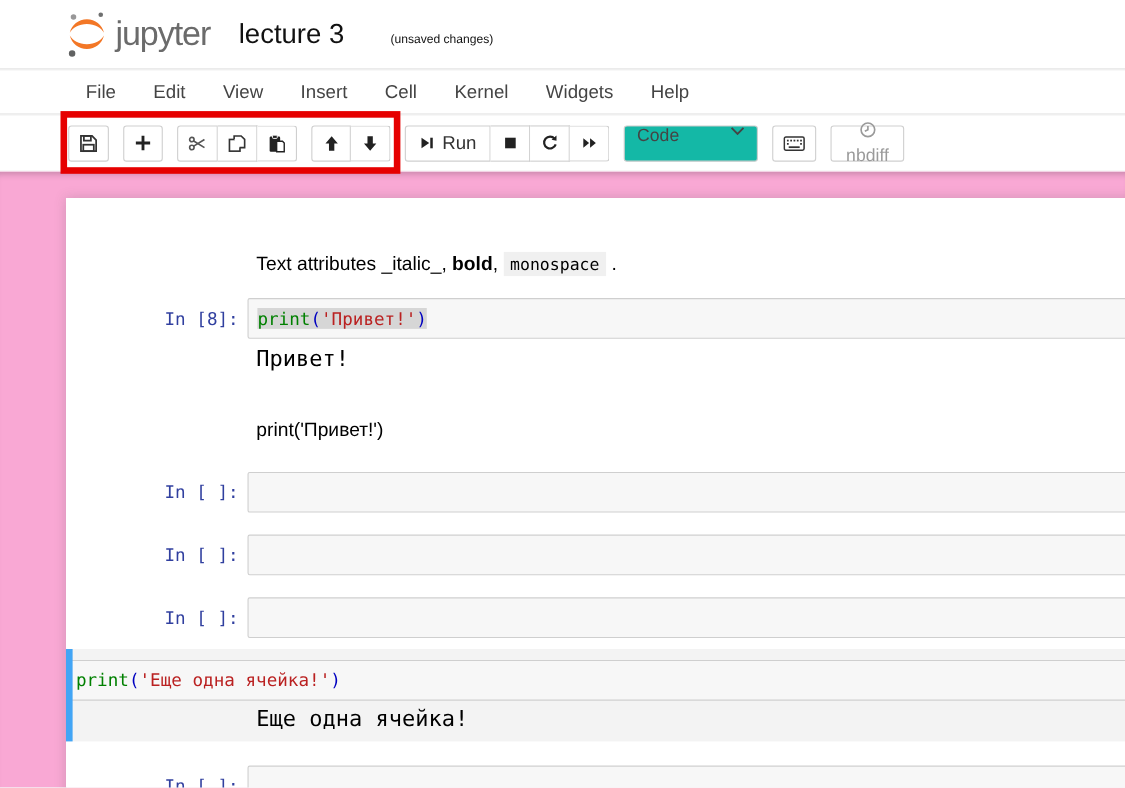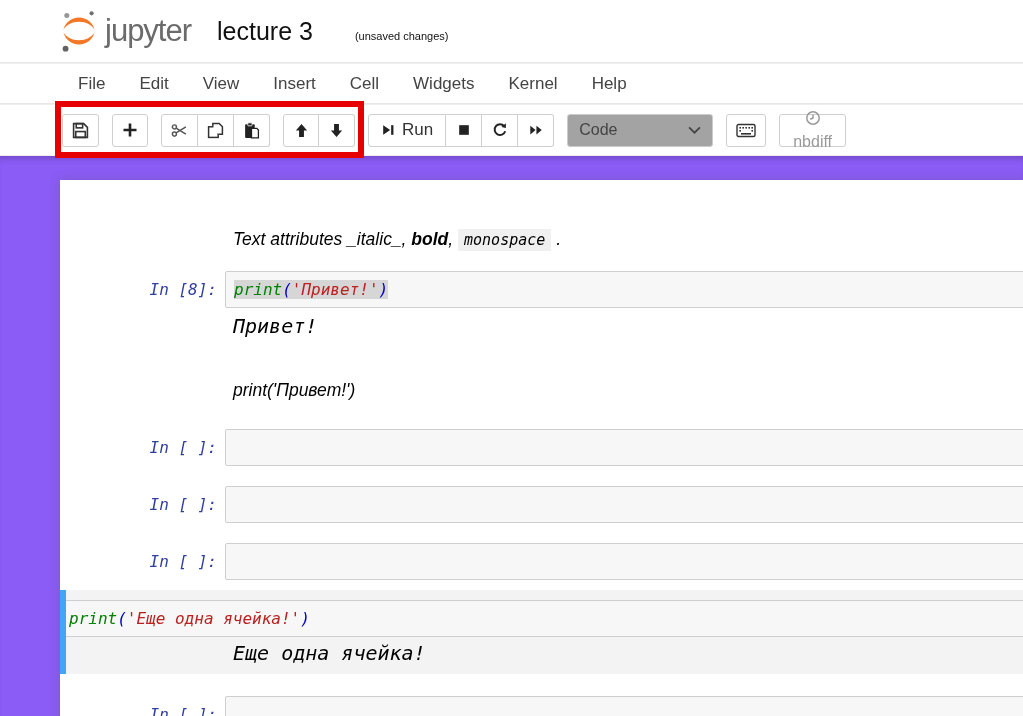--- a/index.html
+++ b/index.html
@@ -41,36 +41,36 @@
     border-radius:3px; display:flex; align-items:center; justify-content:center;
     padding:0 9px; color:#333; cursor:pointer;
   }
   .btn-group .btn { border-radius:0; }
   .btn-group .btn + .btn { border-left:none; }
   .btn-group .btn:first-child { border-radius:3px 0 0 3px; }
   .btn-group .btn:last-child { border-radius:0 3px 3px 0; }
   .btn-group .btn:only-child { border-radius:3px;flex-direction:column; }
   .run-btn { gap:7px; font-size:17px; padding:0 12px; }
   .celltype-select {
-    height:33px; width:146px; background:#a3a3a3; border:1px solid #ccc; border-radius:3px;
-    display:flex; align-items:center; justify-content:space-between;
+    height:33px; width:122px; background:#14b8a6; border:1px solid #ccc; border-radius:3px;
+    display:flex; justify-content:space-between;
     padding:0 11px; font-size:16px; color:#444; cursor:pointer;
   }
   .nbdiff-btn { color:#9a9a9a; gap:7px; font-size:16px; padding:0 13px; }
 
   
   .annotation-rect {
     position:absolute; left:55px; top:101px; width:309px; height:57px;
     border:6px solid #e60000; z-index:20; pointer-events:none;
   }
 
   
   .content-band {
     position:absolute; top:156px; left:0; right:0; bottom:0;
-    background:#8b5cf6; box-shadow: inset 0 7px 7px -5px rgba(0,0,0,0.22); font-style: italic;
+    background:#f9a8d4; box-shadow: inset 0 7px 7px -5px rgba(0,0,0,0.22);
   }
   .notebook {
     position:absolute; top:24px; left:60px; width:980px; height:600px;
     background:#fff; box-shadow:0 0 10px 1px rgba(87,87,87,0.22);
     padding-top:26px;
   }
 
   .cell { position:relative; padding:10px 0; }
   .cell.markdown { padding:8px 0; }
   .cell:nth-child(1) { margin-top:12px; }
@@ -133,22 +133,22 @@
     <span class="unsaved">(unsaved changes)</span>
   </div>
 </div>
 
 <div class="menubar">
   <span class="menu-item">File</span>
   <span class="menu-item">Edit</span>
   <span class="menu-item">View</span>
   <span class="menu-item">Insert</span>
   <span class="menu-item">Cell</span>
+  <span class="menu-item">Kernel</span>
   <span class="menu-item">Widgets</span>
-  <span class="menu-item">Kernel</span>
   <span class="menu-item">Help</span>
 </div>
 
 <div class="toolbar">
 
   <div class="btn-group">
     <div class="btn">
       <span>
         <svg width="17" height="17" viewBox="0 0 16 16" fill="none" stroke="#333" stroke-width="1.5">
           <path d="M1.5 1.5 H11 L14.5 5 V14.5 H1.5 Z"></path>

